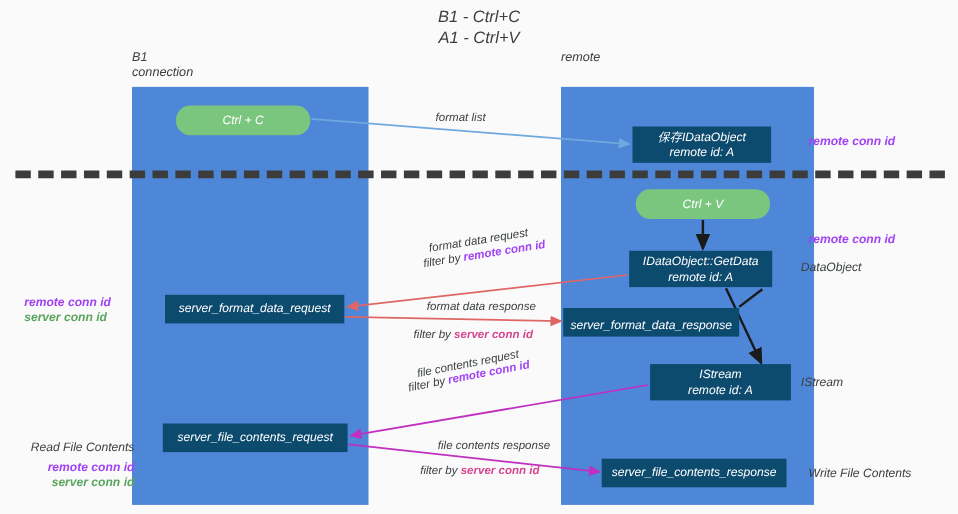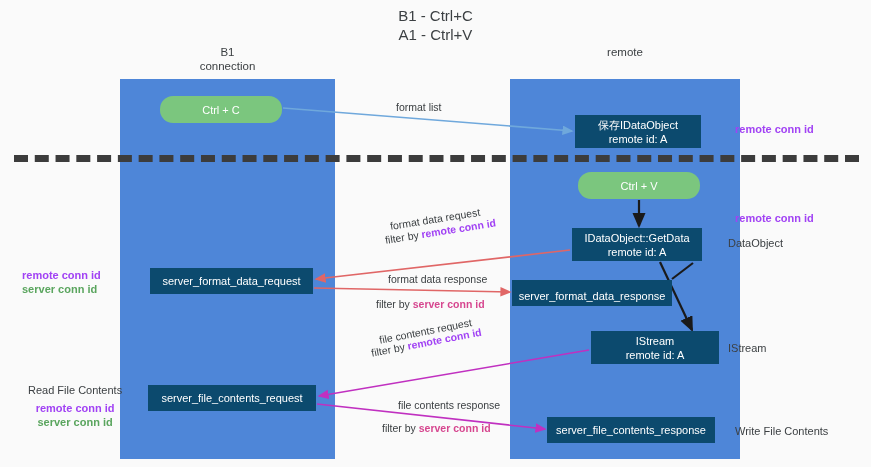--- a/index.html
+++ b/index.html
@@ -3,32 +3,32 @@
 <meta charset="utf-8">
 <style>
   html,body{margin:0;padding:0;}
   body{
     width:871px;height:467px;
     background:#fafafa;
     font-family:"Liberation Sans", sans-serif;
     position:relative;overflow:hidden;
     color:#3c4043;
   }
-  #stage{position:absolute;left:0;top:0;width:871px;height:371px;}
+  #stage{position:absolute;left:0;top:0;width:871px;height:371px;font-style:italic;}
   .abs{position:absolute;}
 
   
   #title{
     left:0;top:6px;width:871px;text-align:center;
     font-size:15px;line-height:19px;color:#3c4043;
   }
 
   
   .lane-head{
-    text-align:center;font-size:11.5px;line-height:14px;color:#3c4043;
+    text-align:left;font-size:11.5px;line-height:14px;color:#3c4043;
   }
   #head-b1{left:120px;top:45px;width:215px;}
   #head-a1{left:510px;top:45px;width:230px;}
 
   
   .lane{background:#4e86d8;}
   #lane-b1{left:120px;top:79px;width:215px;height:380px;}
   #lane-a1{left:510px;top:79px;width:230px;height:380px;}
 
   
@@ -59,21 +59,21 @@
   .green-t{color:#5aa55e;font-weight:bold;}
   .plain{color:#3c4043;}
 
   #ann-r1{left:735px;top:122px;}
   #ann-r2{left:735px;top:211px;}
   #ann-r3{left:728px;top:236px;}
   #ann-r4{left:728px;top:341px;}
   #ann-r5{left:735px;top:424px;}
 
   #ann-l1{left:22px;top:268px;text-align:left;}
-  #ann-l2{left:28px;top:383px;text-align:center;}
+  #ann-l2{left:28px;top:400px;text-align:right;}
 
   
   .elabel{font-size:10.5px;line-height:14px;color:#3c4043;white-space:nowrap;}
   .elabel .hl-purple{color:#a142f4;font-weight:bold;}
   .elabel .hl-pink{color:#d6468f;font-weight:bold;}
   .rot-up{transform:rotate(-9deg);transform-origin:left top;}
   .rot-up2{transform:rotate(-11deg);transform-origin:left top;}
 
   #el-formatlist{left:396px;top:100px;}
   #el-fdr1{left:389px;top:219px;}

